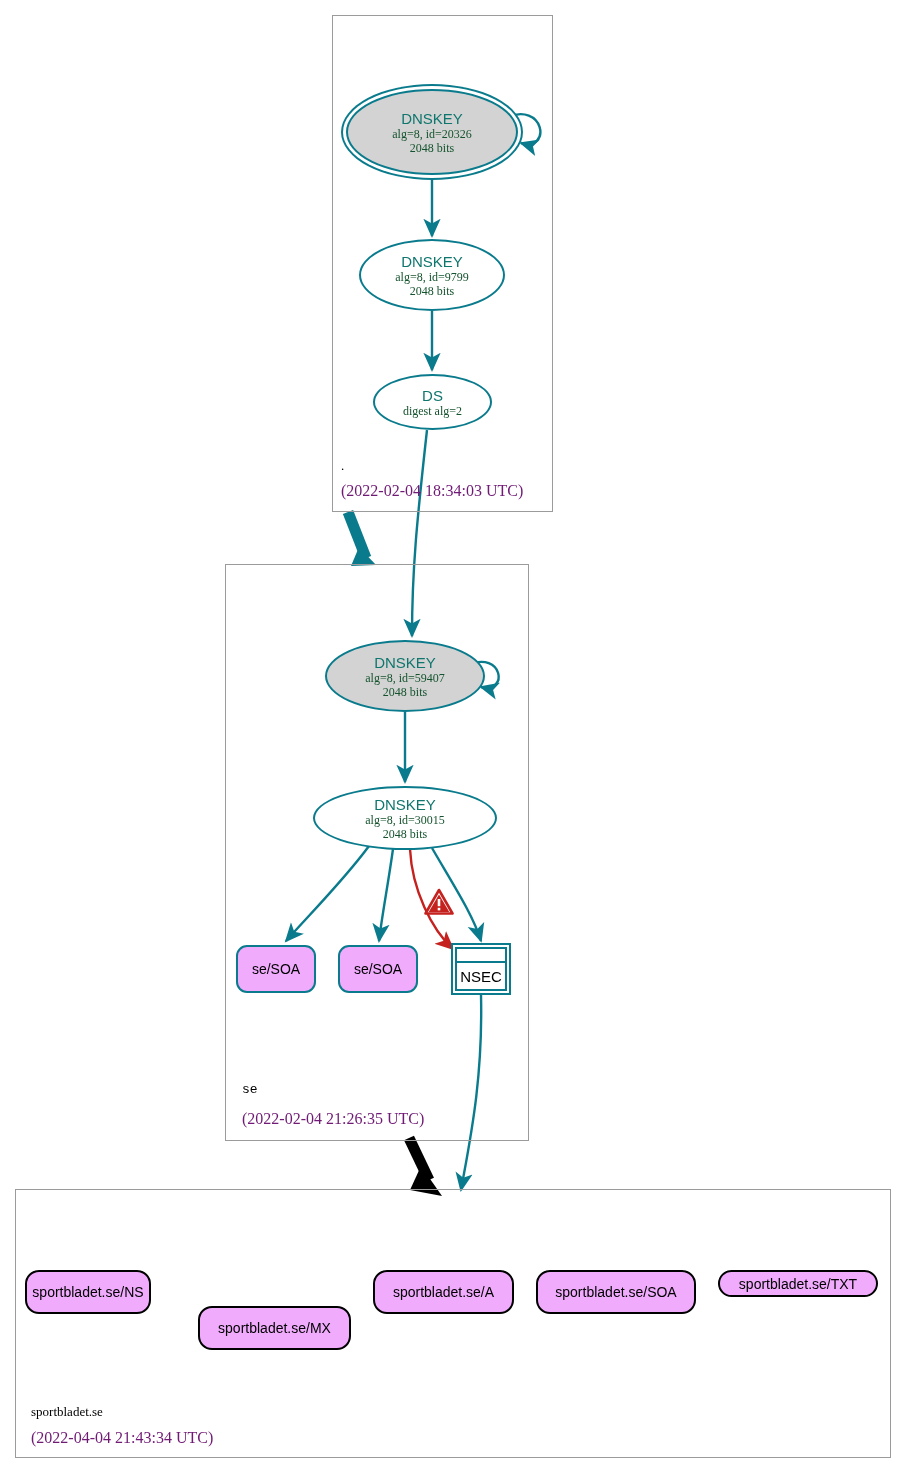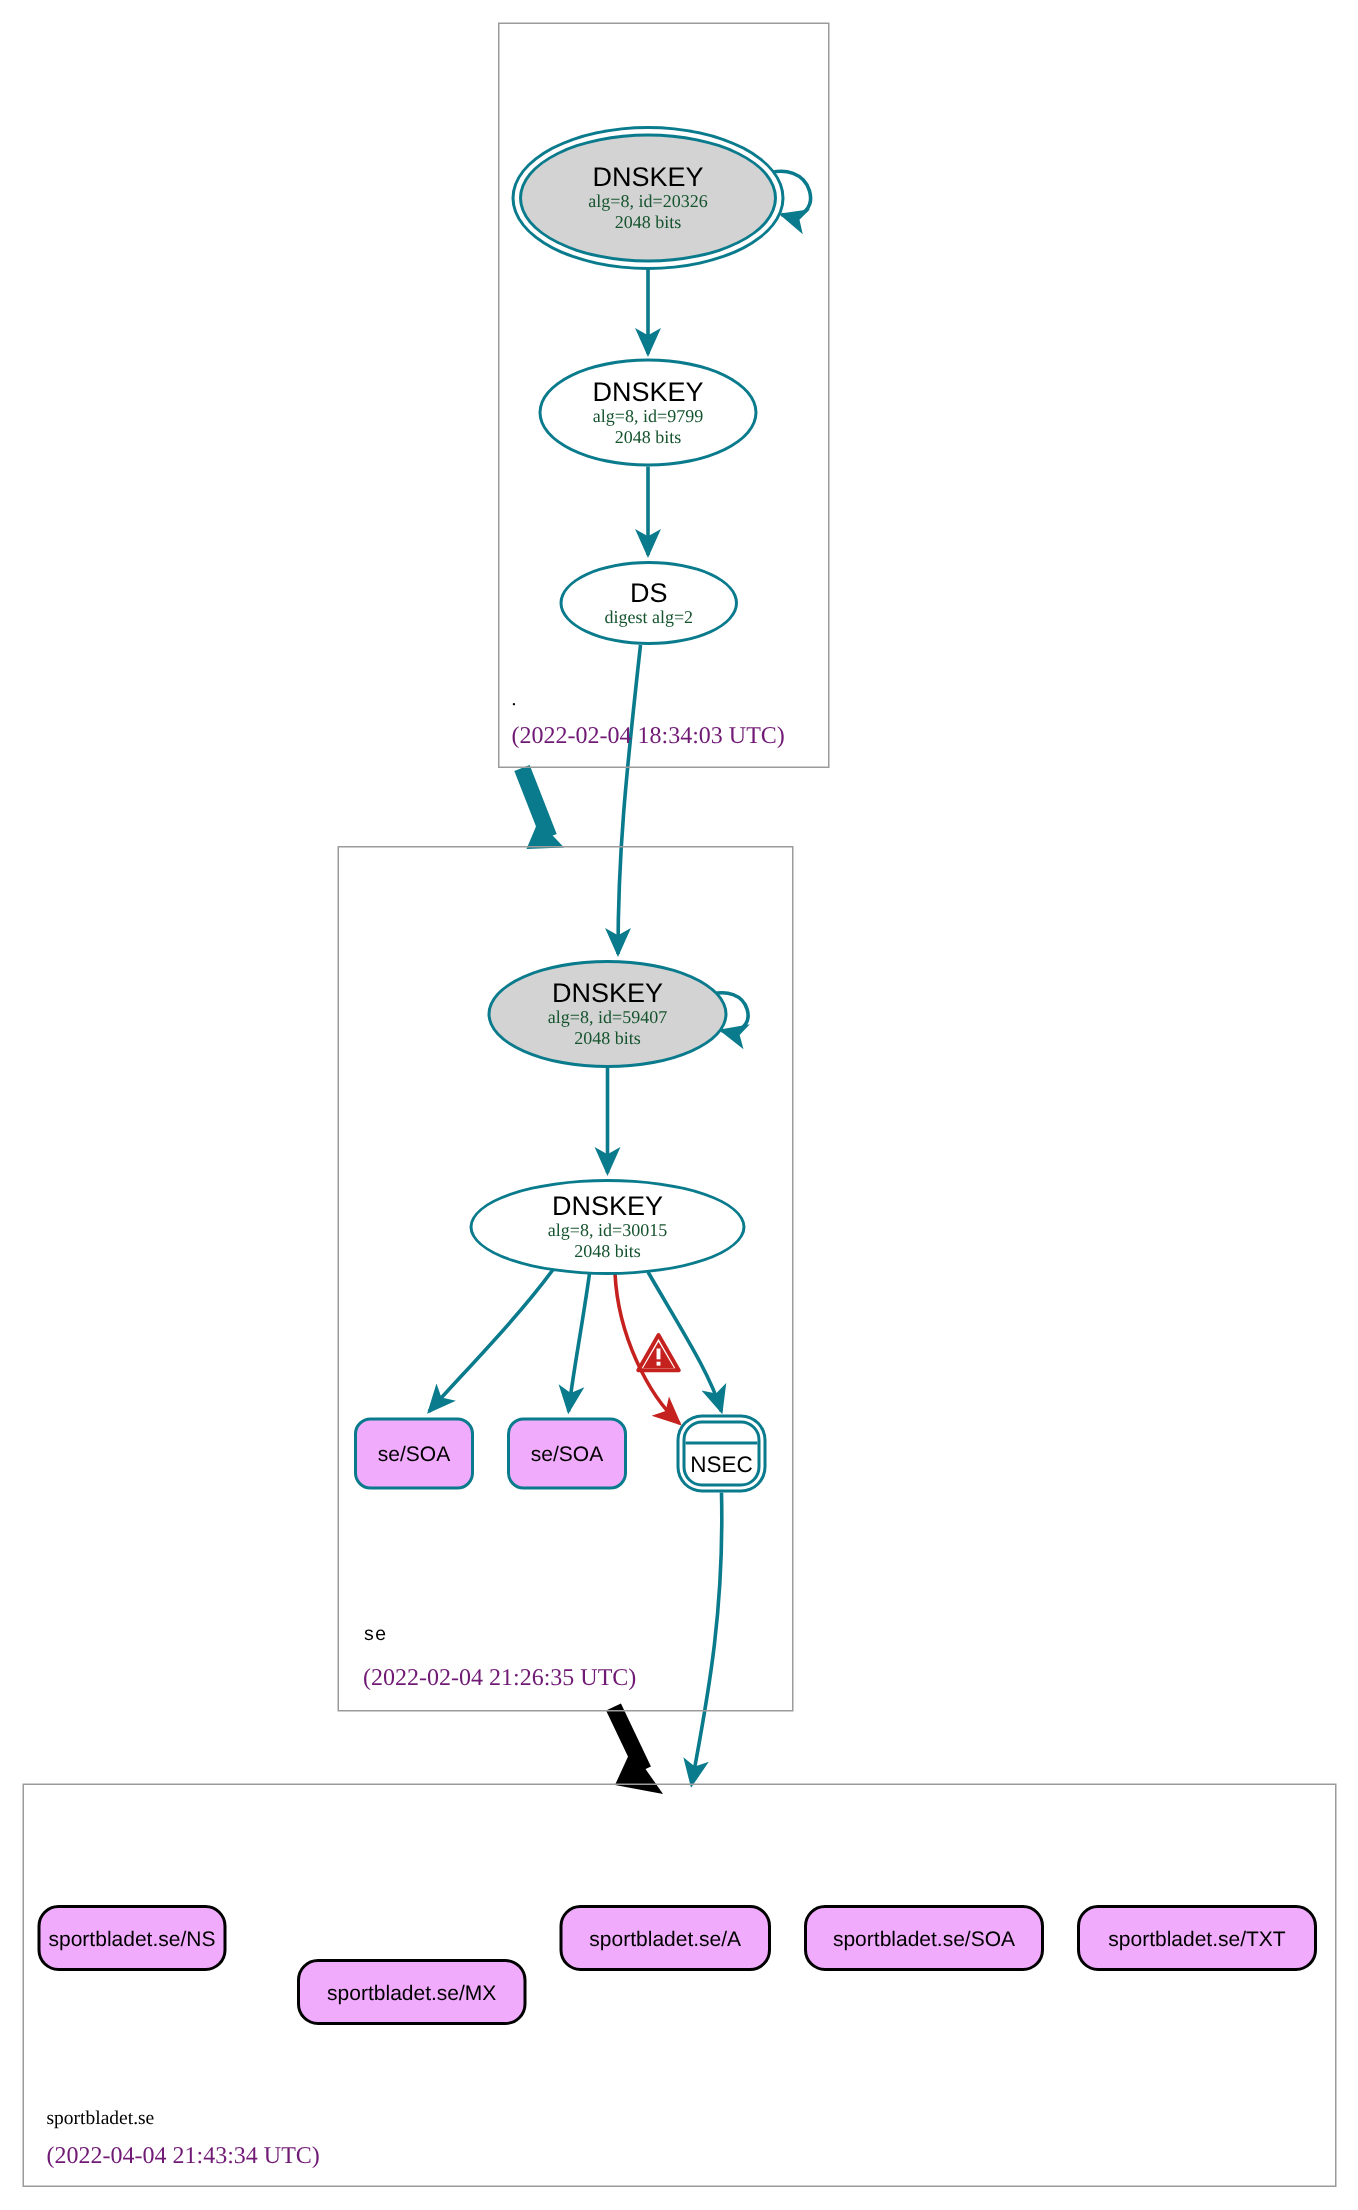--- a/index.html
+++ b/index.html
@@ -42,33 +42,32 @@
     white-space: nowrap;
   }
   .node {
     position: absolute;
     box-sizing: border-box;
     display: flex;
     flex-direction: column;
     align-items: center;
     justify-content: center;
     text-align: center;
-    border-radius: 13px;
   }
   .ellipse-node {
     border-radius: 50%;
     border: 2px solid #0a7b8c;
   }
   .ellipse-node.dbl {
     box-shadow: 0 0 0 3px #ffffff, 0 0 0 5px #0a7b8c;
   }
   .ellipse-node .t1 {
     font-family: "Liberation Sans", sans-serif;
-    font-size: 18px;
-    color: #000000;
+    font-size: 15px;
+    color: #0f766e;
     line-height: 17px;
   }
   .ellipse-node .t2,
   .ellipse-node .t3 {
     font-family: "Liberation Serif", serif;
     font-size: 12px;
     color: #14532d;
     line-height: 14px;
   }
   .rrset-node {
@@ -252,18 +251,18 @@
 </div>
 
 <div class="node rrset-node black" style="left:373px; top:1270px; width:141px; height:44px;">
   <span>sportbladet.se/A</span>
 </div>
 
 <div class="node rrset-node black" style="left:536px; top:1270px; width:160px; height:44px;">
   <span>sportbladet.se/SOA</span>
 </div>
 
-<div class="node rrset-node black" style="left:718px; top:1270px; width:160px; height:44px;">
+<div class="node rrset-node black" style="left:718px; top:1270px; width:160px; height:27px;">
   <span>sportbladet.se/TXT</span>
 </div>
 
 <div class="zone-label" style="left:31px; top:1404px;">sportbladet.se</div>
 <div class="zone-time" style="left:31px; top:1429px;">(2022-04-04 21:43:34 UTC)</div>
 
 </body></html>

